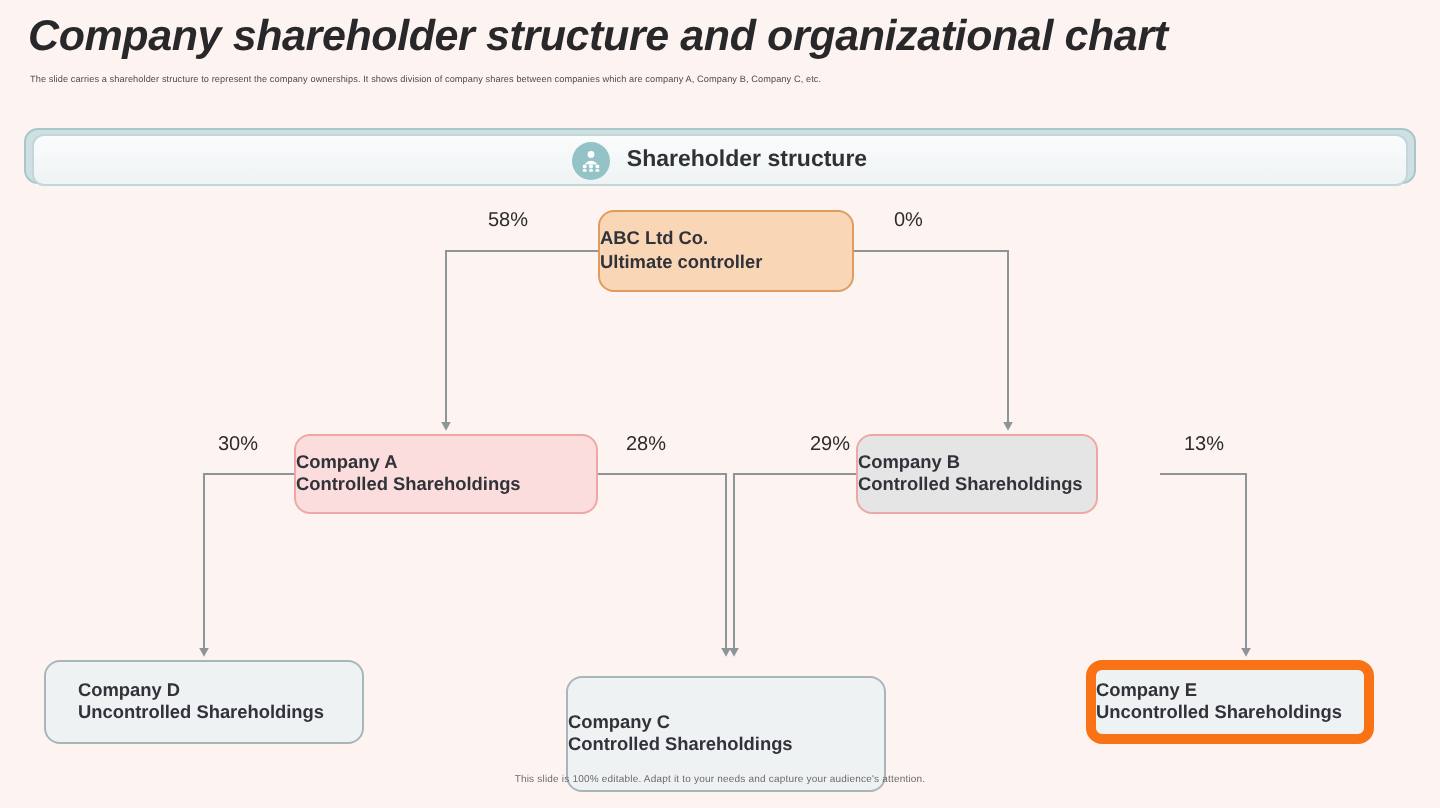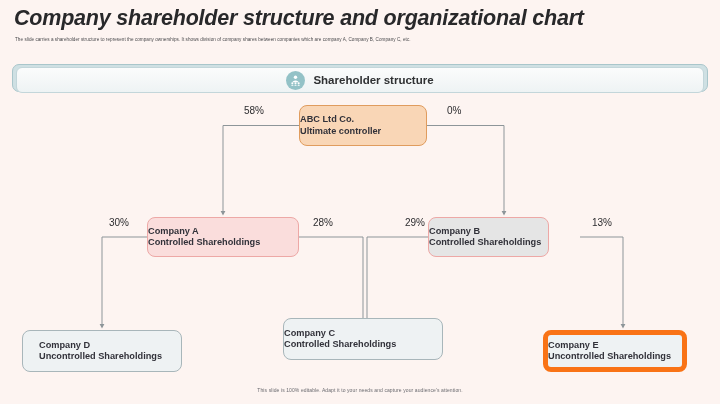--- a/index.html
+++ b/index.html
@@ -120,22 +120,22 @@
     border: 1px solid #eda8a6;
   }
   .node-d {
     left: 22px; top: 234px;
     width: 160px; height: 42px;
     background: #eef2f3;
     border: 1px solid #a8b6ba;
     padding-left: 16px;
   }
   .node-c {
-    left: 283px; top: 222px;
-    width: 160px; height: 42px;
+    left: 283px; top: 242px;
+    width: 160px; height: 58px;
     background: #eef2f3;
     border: 1px solid #a8b6ba;
   }
   .node-e {
     left: 543px; top: 234px;
     width: 144px; height: 42px;
     background: #eef2f3;
     border: 5px solid #f97316;
   }
 

